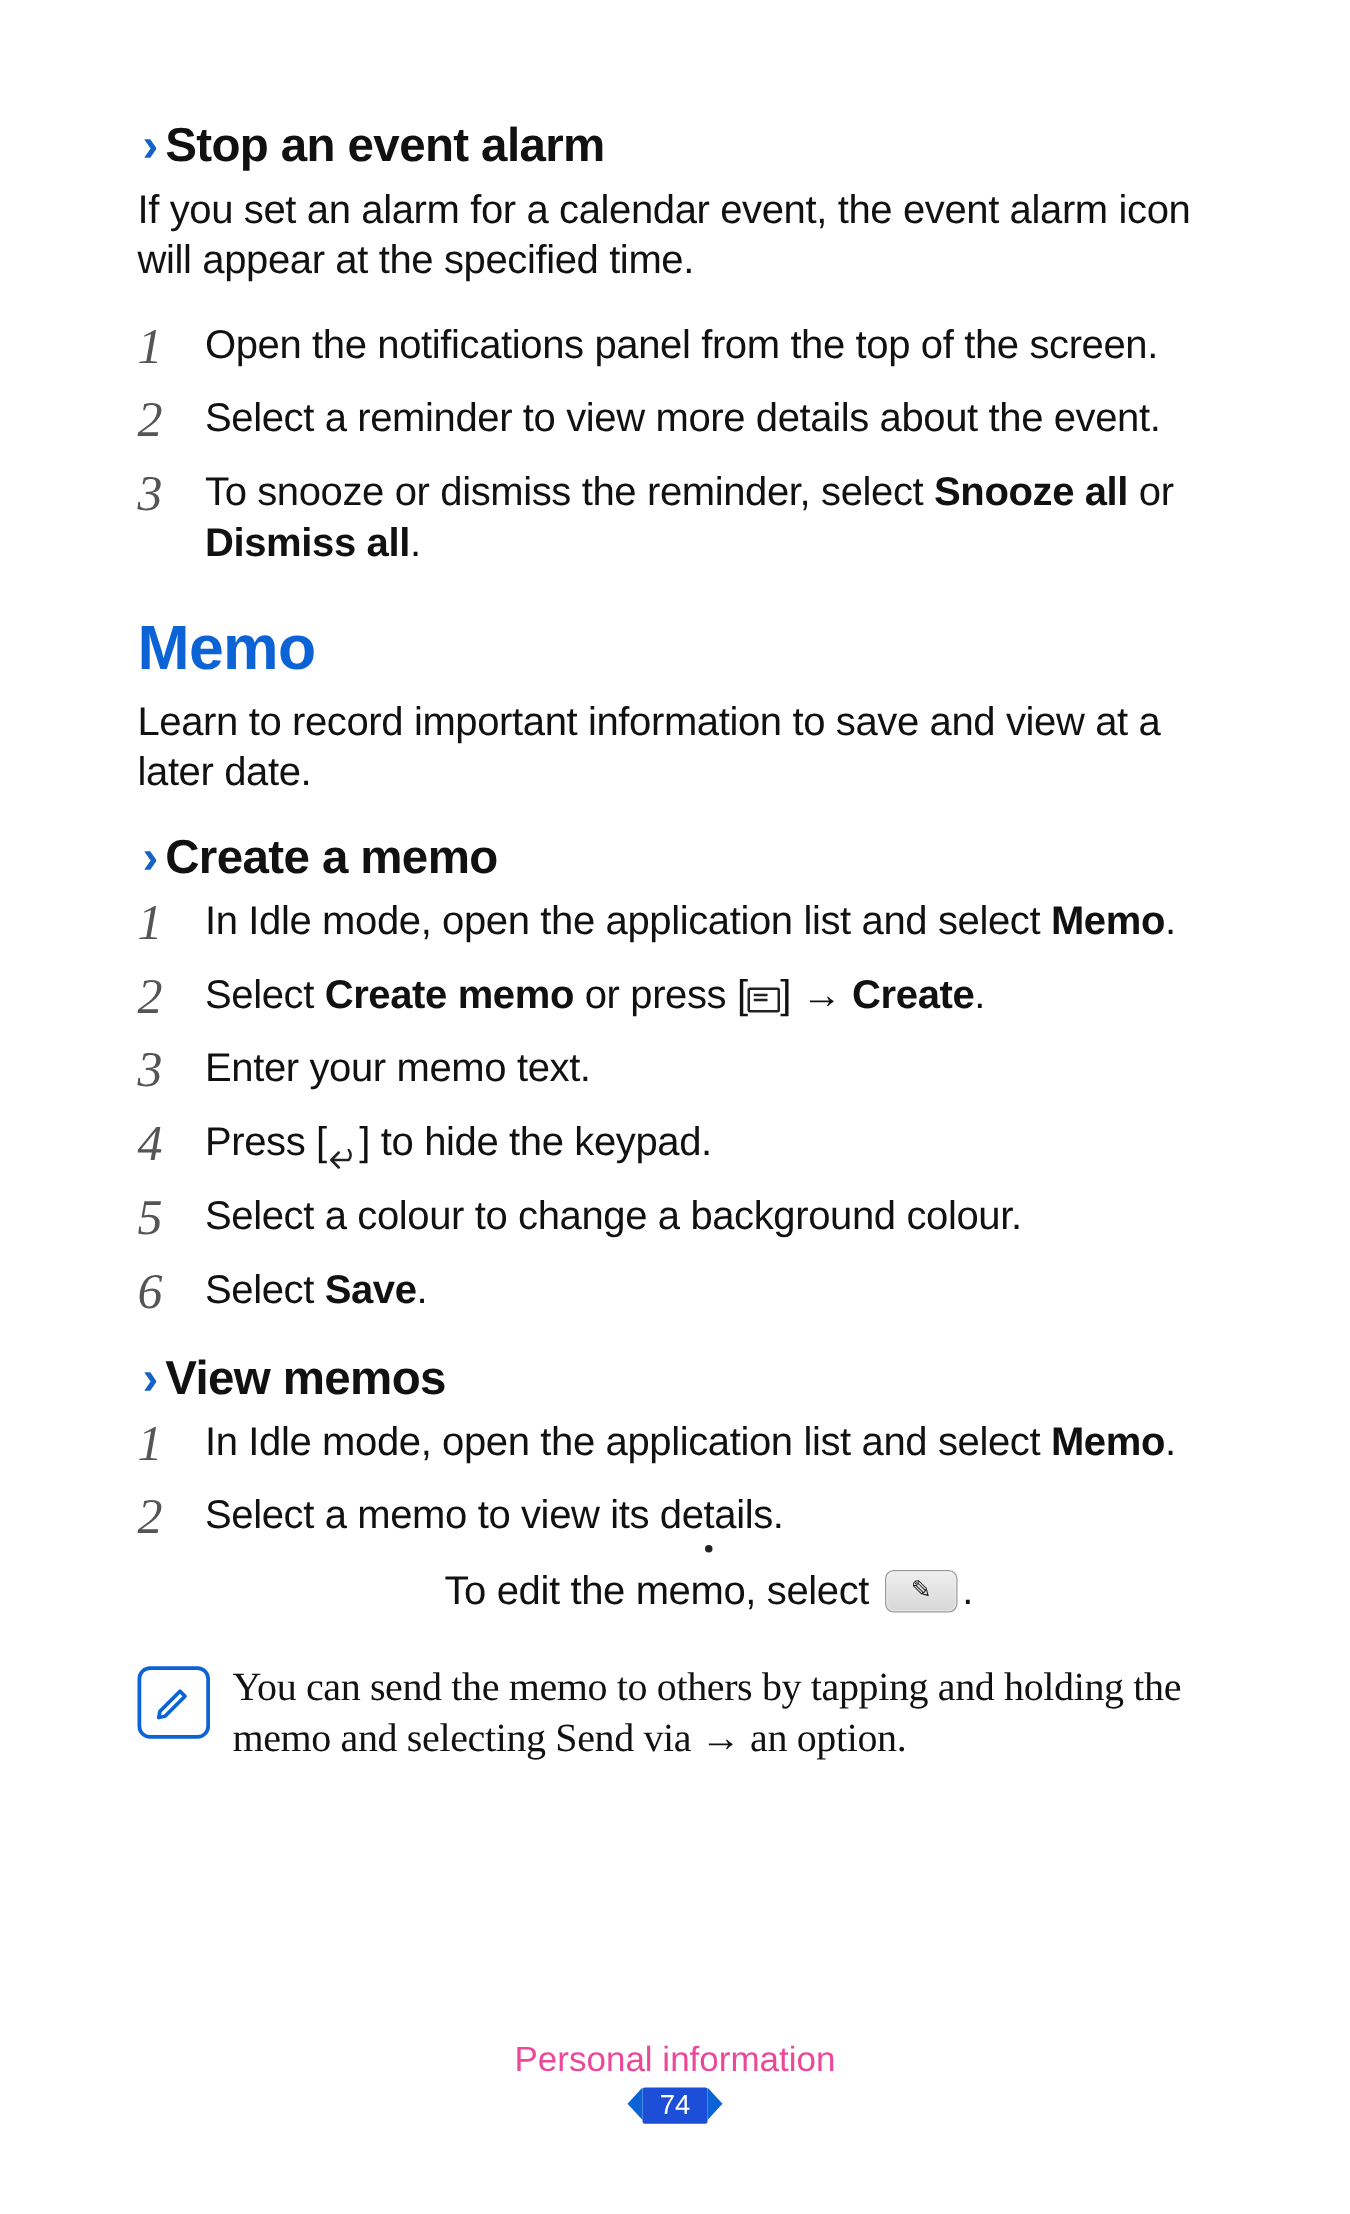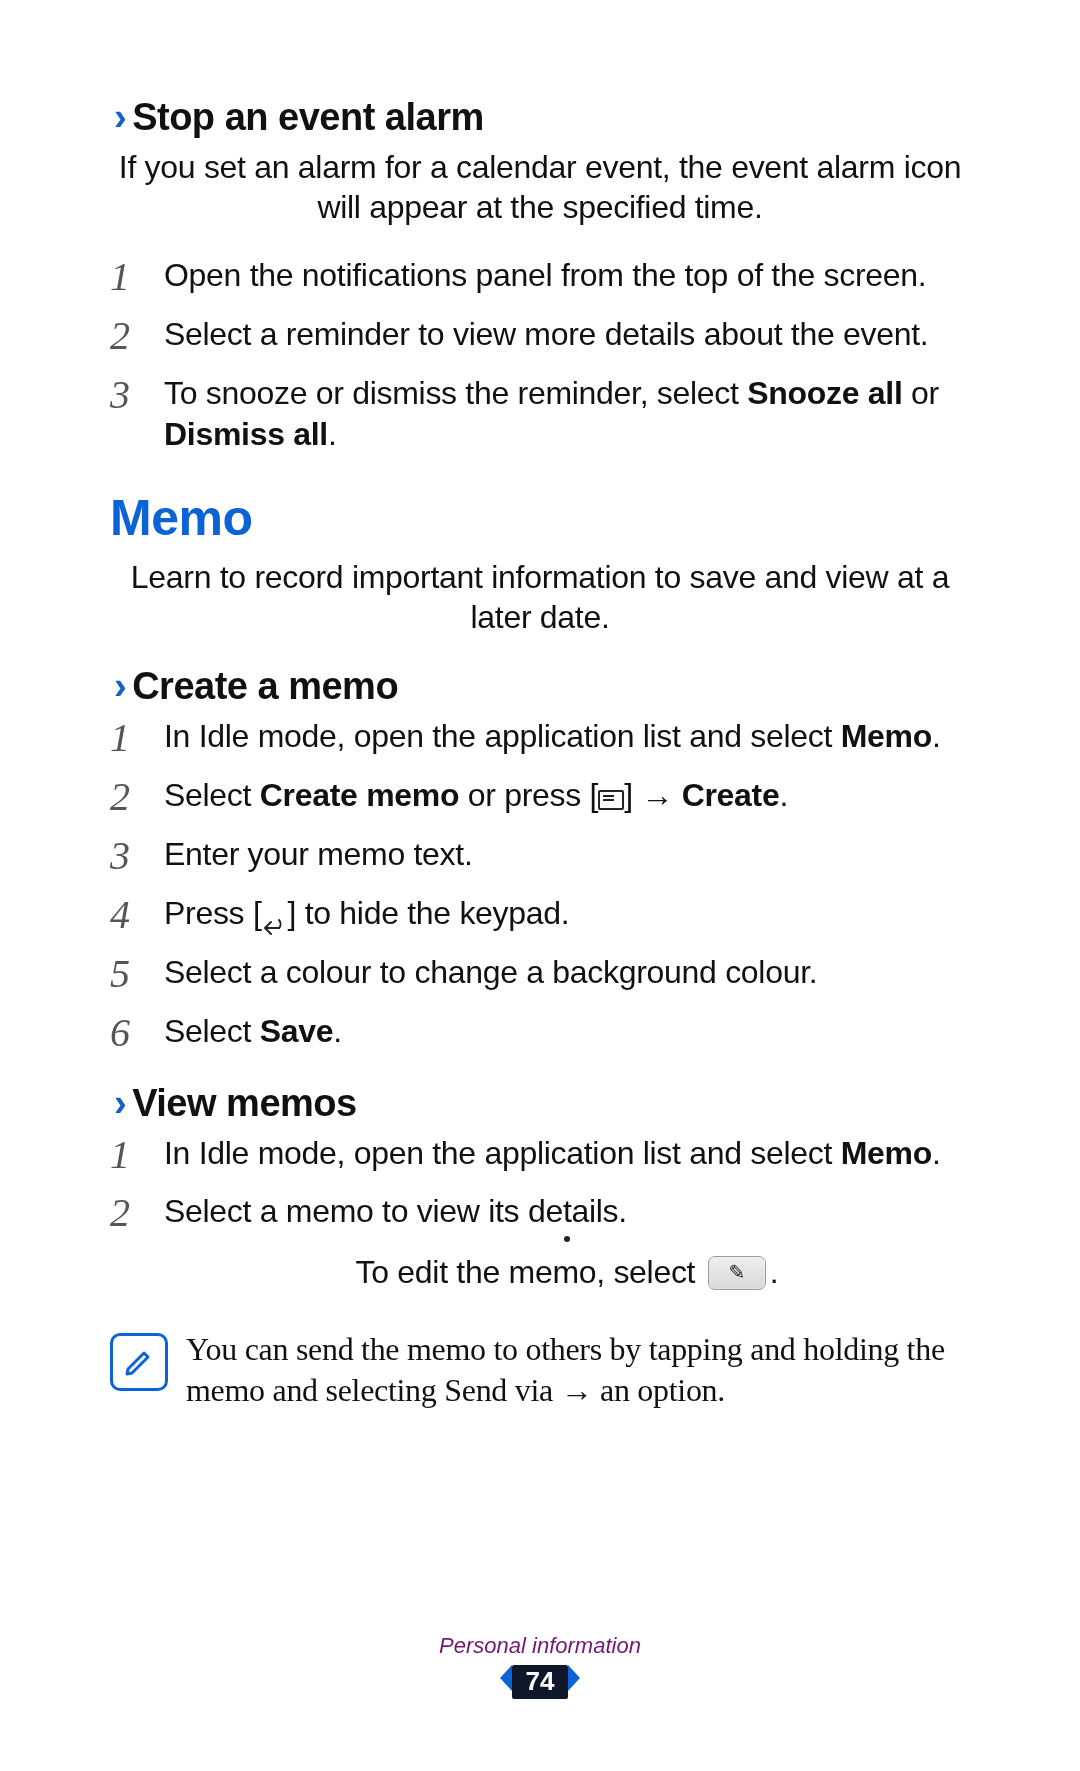--- a/index.html
+++ b/index.html
@@ -28,21 +28,20 @@
   .section-sub .chev {
     color: #1663c7;
     font-weight: 900;
     margin-right: 6px;
   }
   .body-text {
     font-size: 32px;
     line-height: 1.25;
     letter-spacing: -0.3px;
     margin-bottom: 28px;
-    text-align: center;
   }
   .body-text .b, .step .b { font-weight: 700; }
   .steps { margin-bottom: 30px; }
   .step {
     display: flex;
     align-items: flex-start;
     gap: 18px;
     font-size: 32px;
     line-height: 1.28;
     margin-bottom: 18px;
@@ -126,31 +125,30 @@
     top: 4px;
   }
   .note-icon svg { width: 34px; height: 34px; }
   .footer {
     position: absolute;
     left: 0; right: 0;
     bottom: 72px;
     text-align: center;
   }
   .footer .cat {
-    font-style: italic;
-    font-size: 22px;
-    color: #701a75;
+    font-size: 28px;
+    color: #ec4899;
     margin-bottom: 6px;
   }
   .footer .pg {
     display: inline-block;
-    background: #0f172a;
+    background: #1d4ed8;
     color: #fff;
-    font-weight: 700;
-    font-size: 26px;
+    font-weight: 400;
+    font-size: 22px;
     padding: 1px 14px 2px 14px;
     border-radius: 2px;
     position: relative;
   }
   .footer .pg::before, .footer .pg::after {
     content: "";
     position: absolute;
     top: 0;
     width: 0; height: 0;
     border-top: 13px solid transparent;

